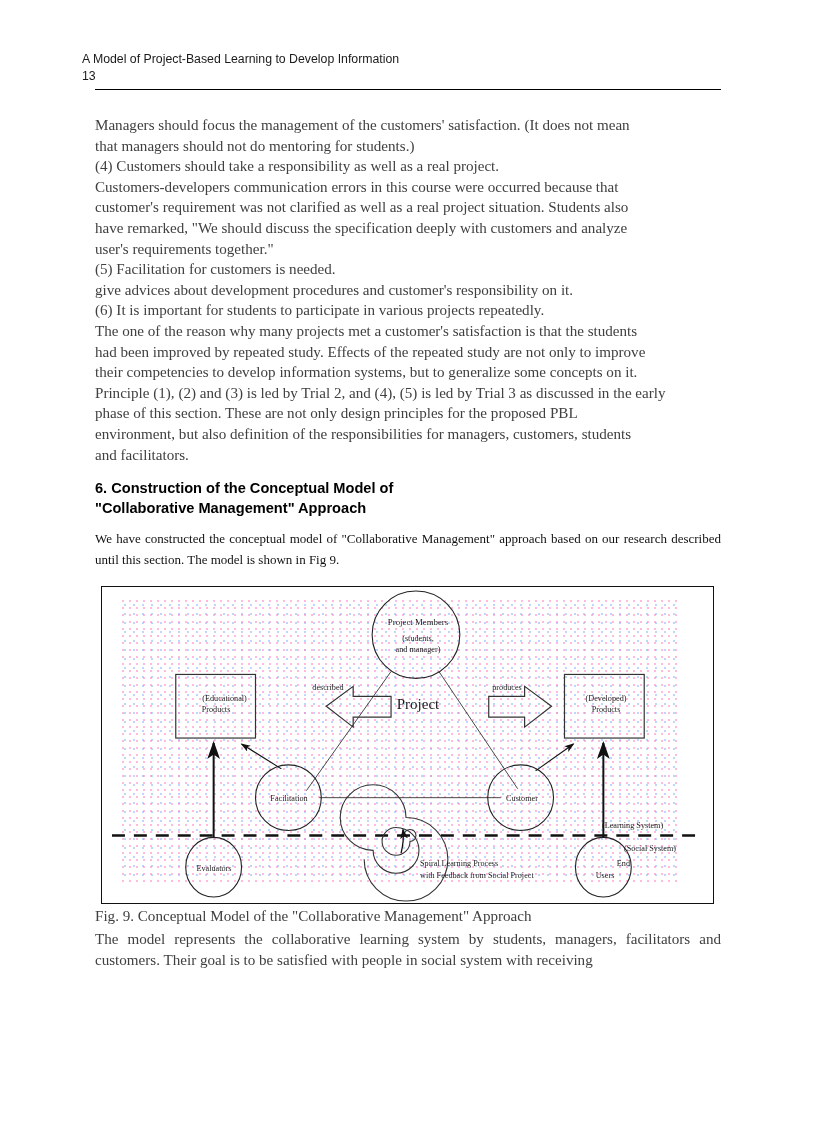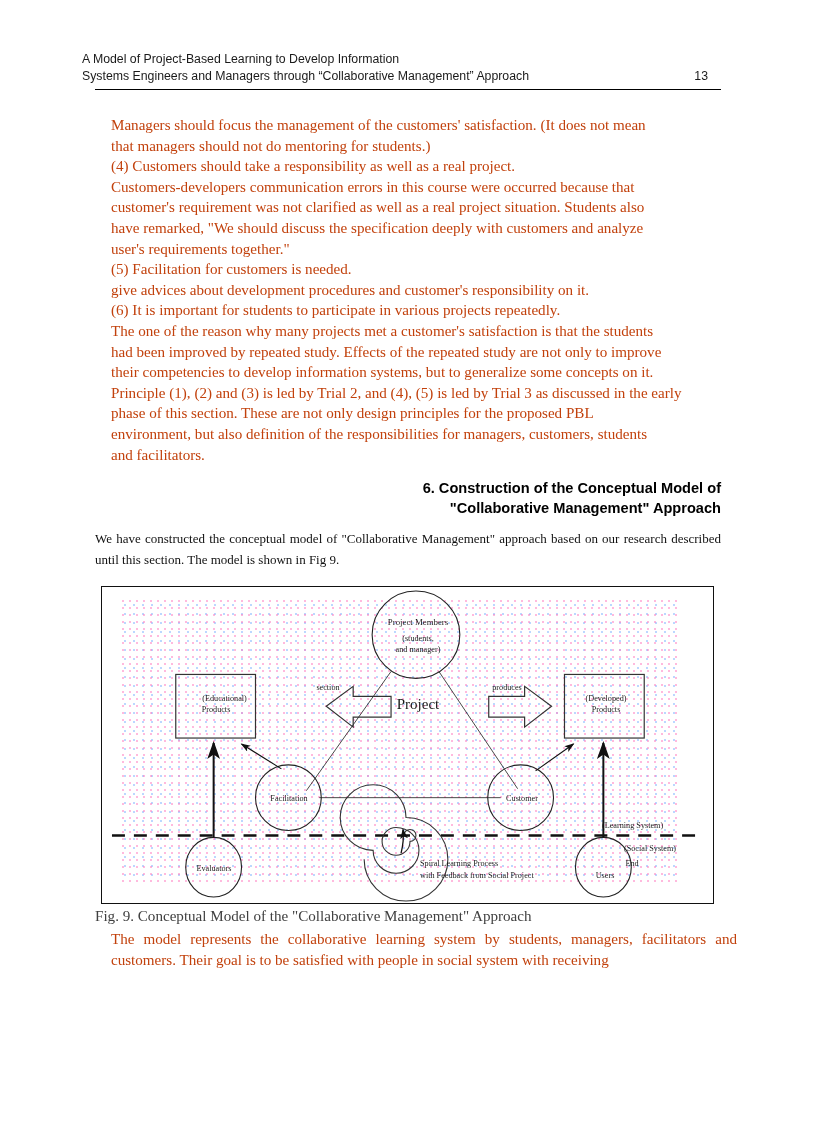--- a/index.html
+++ b/index.html
@@ -52,41 +52,39 @@
 
   
   .body-block {
     position: absolute;
     left: 95px;
     width: 626px;
     font-size: 15.1px;
     line-height: 20.6px;
     text-align: justify;
     text-justify: inter-word;
-    color: #c2410c;
-    margin-left: 16px;
+    color: #404040;
   }
   .body-block p {
     margin: 0;
   }
   #para-1 { top: 115px; }
   #para-2 { top: 929px; }
 
   
   .section-heading {
     position: absolute;
     left: 95px;
     top: 478px;
     width: 626px;
     font-family: "Liberation Sans", "DejaVu Sans", sans-serif;
     font-weight: bold;
     font-size: 14.6px;
     line-height: 20px;
     color: #000;
-    text-align: right;
   }
   .section-heading div { white-space: nowrap; }
 
   .intro-para {
     position: absolute;
     left: 95px;
     top: 529px;
     width: 626px;
     font-size: 13px;
     line-height: 20.6px;
@@ -151,21 +149,20 @@
   }
 </style>
 </head>
 <body>
 
 <div class="page">
 
   <div class="header">
     <div class="header-line">A Model of Project-Based Learning to Develop Information</div>
     <div class="header-line header-row2">
-      <span>Systems Engineers and Managers through “Collaborative Management” Approach</span>
       <span>13</span>
     </div>
   </div>
   <div class="header-rule"></div>
 
   <div class="body-block" id="para-1">
     <p>Managers should focus the management of the customers' satisfaction. (It does not mean</p>
     <p>that managers should not do mentoring for students.)</p>
     <p>(4) Customers should take a responsibility as well as a real project.</p>
     <p>Customers-developers communication errors in this course were occurred because that</p>
@@ -254,29 +251,29 @@
     <div class="fig-text" style="left:271px; top:58px; width:90px;">and manager)</div>
 
     <div class="fig-text big" style="left:270px; top:112px; width:92px;">Project</div>
 
     <div class="fig-text" style="left:76px; top:107px; width:93px;">(Educational)</div>
     <div class="fig-text" style="left:76px; top:118px; width:76px;">Products</div>
 
     <div class="fig-text" style="left:466px; top:107px; width:76px;">(Developed)</div>
     <div class="fig-text" style="left:466px; top:118px; width:76px;">Products</div>
 
-    <div class="fig-text" style="left:196px; top:96px; width:60px;">section</div>
+    <div class="fig-text" style="left:196px; top:96px; width:60px;">described</div>
     <div class="fig-text" style="left:375px; top:96px; width:60px;">produces</div>
 
     <div class="fig-text" style="left:157px; top:207px; width:60px;">Facilitation</div>
     <div class="fig-text" style="left:390px; top:207px; width:60px;">Customer</div>
 
     <div class="fig-text" style="left:82px; top:277px; width:60px;">Evaluators</div>
 
-    <div class="fig-text" style="left:505px; top:272px; width:50px;">End</div>
+    <div class="fig-text" style="left:478px; top:272px; width:50px;text-align:right;">End</div>
     <div class="fig-text" style="left:478px; top:284px; width:50px;">Users</div>
 
     <div class="fig-text" style="left:318px; top:272px; text-align:left;">Spiral Learning Process</div>
     <div class="fig-text" style="left:318px; top:284px; text-align:left;">with Feedback from Social Project</div>
 
     <div class="fig-text" style="left:500px; top:234px; text-align:center;">(Learning System)</div>
     <div class="fig-text" style="left:522px; top:257px; text-align:left;">(Social System)</div>
   </div>
 
   <div class="fig-caption">Fig. 9. Conceptual Model of the "Collaborative Management" Approach</div>

